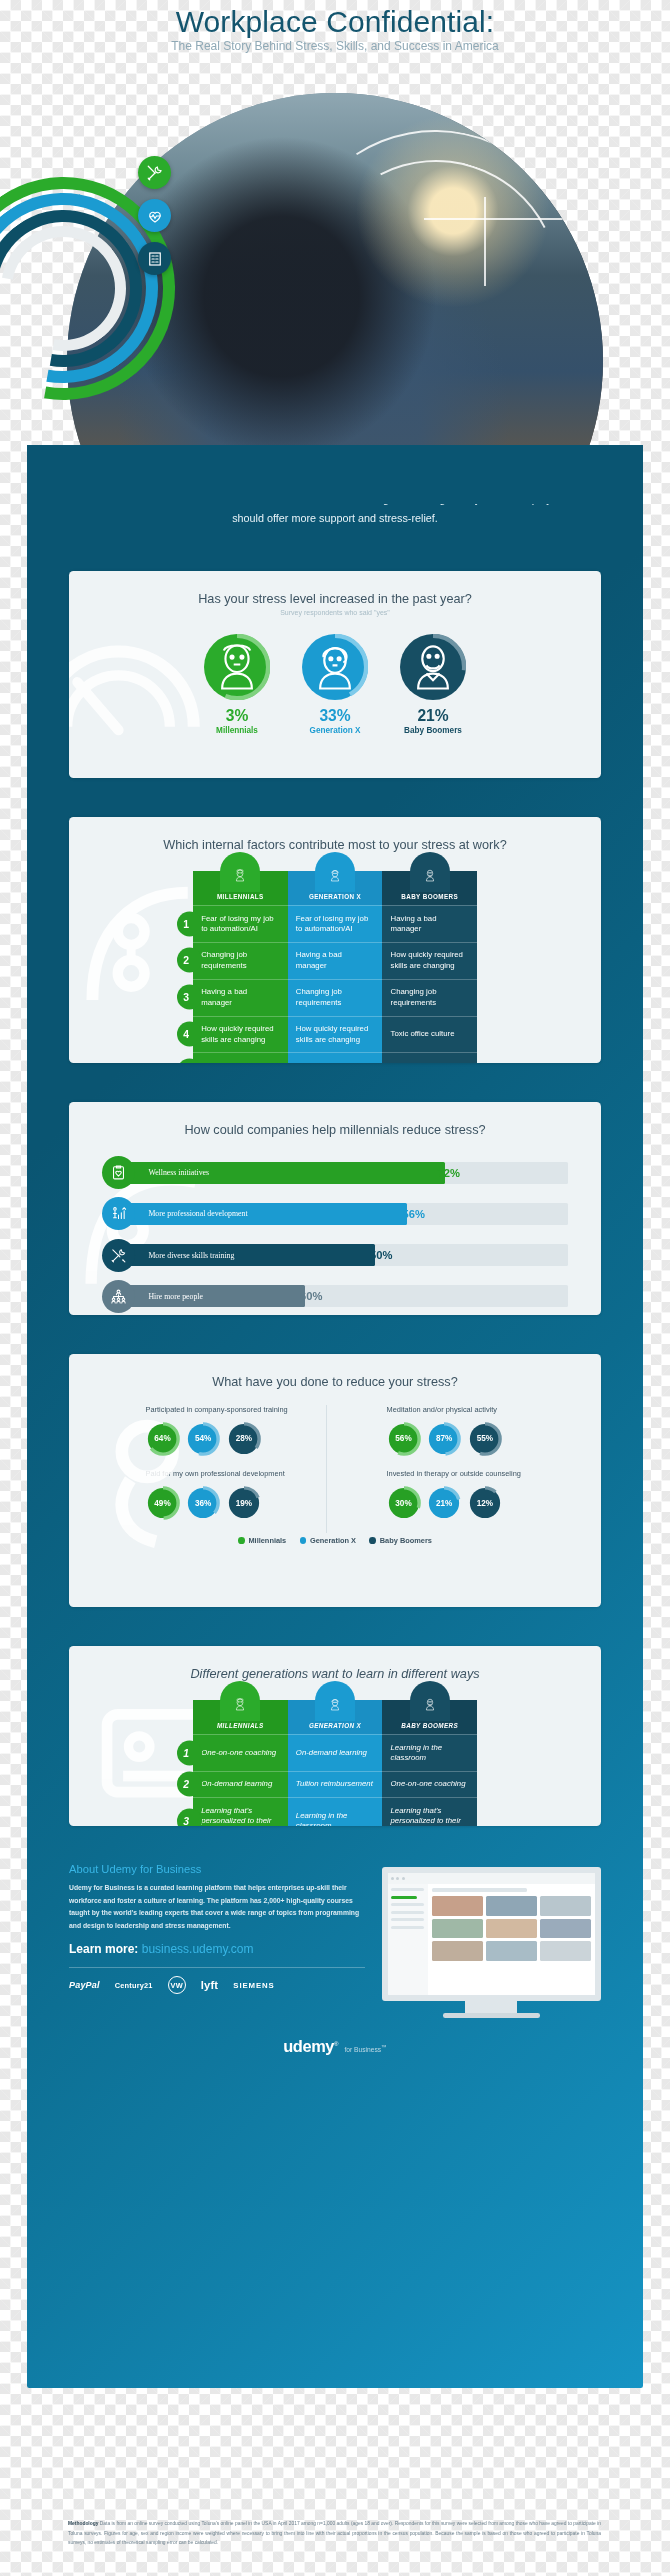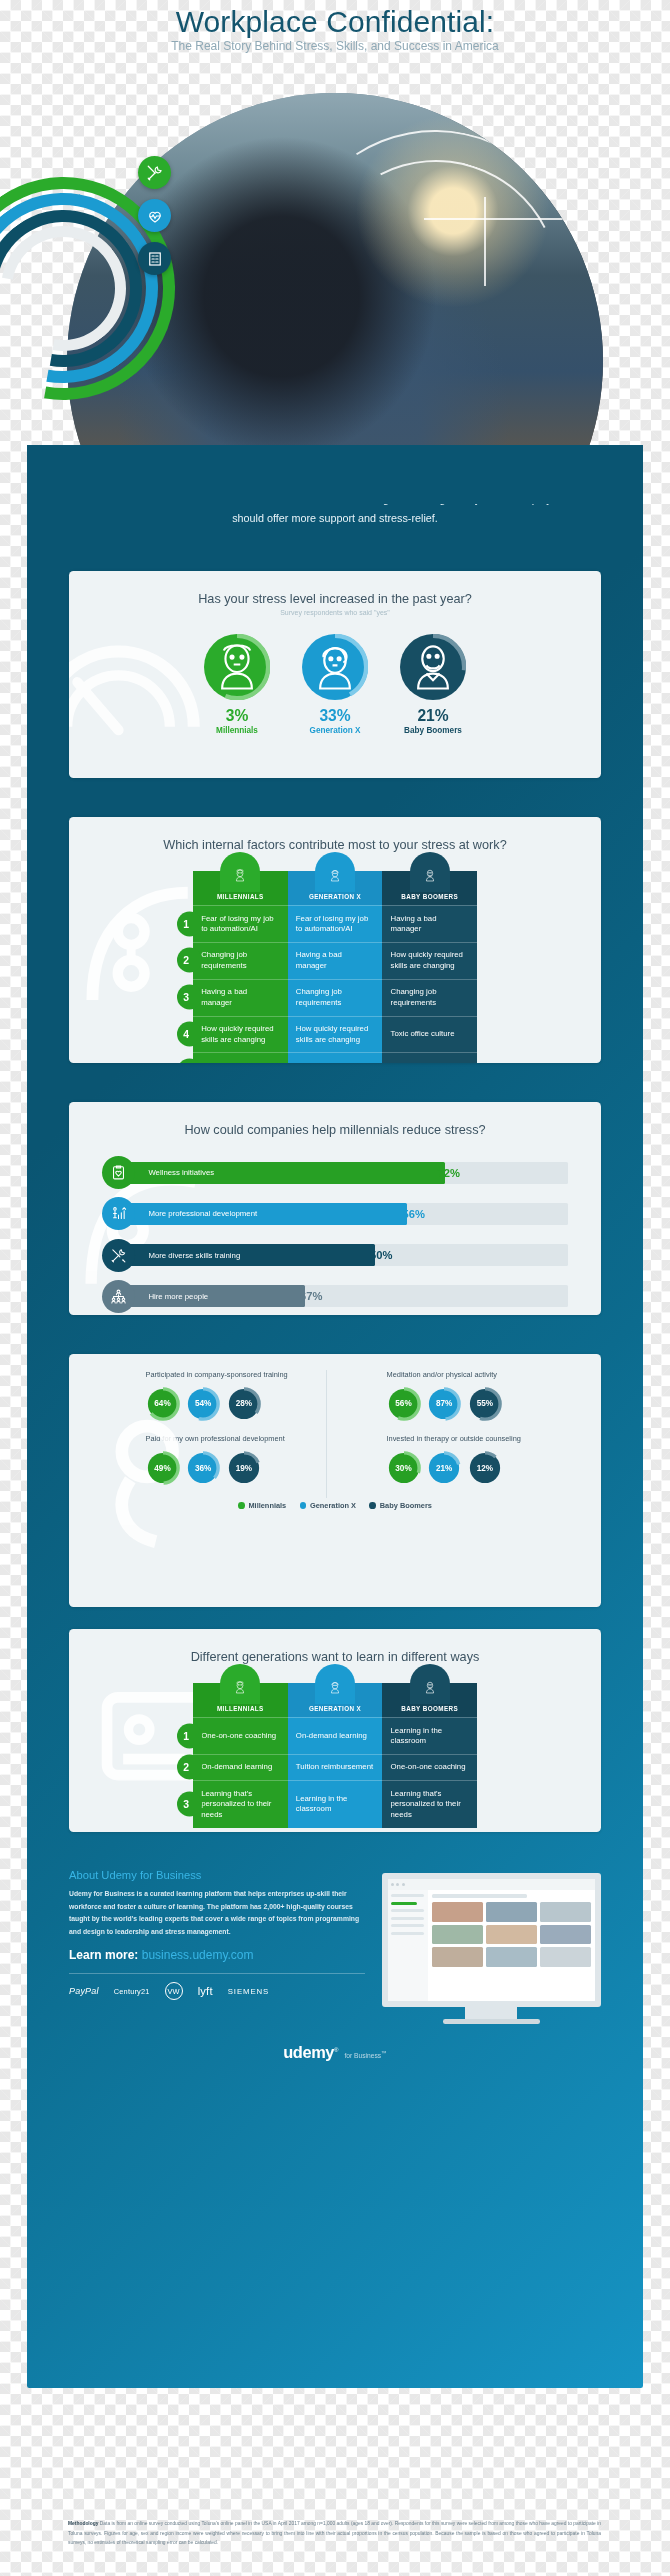--- a/index.html
+++ b/index.html
@@ -225,21 +225,21 @@
   .hicon svg { width: 17px; height: 17px; }
   .htrack {
     position:absolute; left: 16.4px; right: 0; height: 22.3px;
     background: #dde5e9; border-radius: 1.5px; z-index: 1;
   }
   .hfill {
     position:absolute; left: 16.4px; height: 22.3px; z-index: 2;
     border-radius: 1.5px;
     display:flex; align-items:center;
   }
-  .hfill span { color:#fff; font-size: 7.8px; margin-left: 30px; white-space: nowrap; }
+  .hfill span { color:#fff; font-size: 7.8px; margin-left: 30px; white-space: nowrap; font-family: Liberation Serif, serif; }
   .hval {
     position:absolute; z-index: 4; font-size: 11.2px; font-weight: 700;
   }
 
   
   .s4 { margin-top: 39px; height: 253px; }
   .donut-grid {
     display: grid; grid-template-columns: 1fr 1fr;
     margin: 16.4px 33px 0 33px; column-gap: 16px;
   }
@@ -249,32 +249,32 @@
   .drow { display:flex; gap: 6.7px; margin-bottom: 13.4px; padding-left: 39px; }
   .donut { width: 34px; height: 34px; position: relative; }
   .donut svg { width: 34px; height: 34px; }
   .donut b {
     position:absolute; inset:0; display:flex; align-items:center; justify-content:center;
     color:#fff; font-size: 8.2px; font-weight: 700;
   }
   .legend { display:flex; justify-content:center; gap: 13.4px; margin-top: 3px; font-size: 7.4px; color:#3d5463; font-weight:700; }
   .legend i { width: 6.7px; height: 6.7px; border-radius:50%; display:inline-block; margin-right: 3.7px; vertical-align: -0.7px; }
 
-  .s5 { margin-top: 22px; height: 203px; }
+  .s5 { margin-top: 39px; height: 180px; font-style: italic; }
 
   
   .about { margin: 37px 42px 0 42px; display:flex; gap: 16.4px; }
   .about-left { width: 301px; }
   .about h3 { color:#38b6e6; font-size: 11.2px; font-weight: 400; margin-bottom: 7.4px; }
   .about p { color:#dbebf3; font-size: 6.8px; line-height: 1.85; font-weight: 700; }
   .learn { margin-top: 9.7px; font-size: 12px; color:#ffffff; font-weight:700; }
   .learn a { color:#38b6e6; text-decoration: none; font-weight: 400; }
   .rule { height:0.7px; background: rgba(255,255,255,.28); margin: 10.4px 0 9px 0; }
   .logos { display:flex; align-items:center; gap: 15px; color:#fff; }
-  .logo { font-size: 9px; font-weight: 400; letter-spacing:0.2px; white-space: nowrap; }
+  .logo { font-size: 9px; font-weight: 700; letter-spacing:0.2px; white-space: nowrap; }
   .logo.vw { width: 18px; height: 18px; border:1.5px solid #fff; border-radius:50%;
              display:flex; align-items:center; justify-content:center; font-size:7.4px; }
   .logo.italic { font-style: italic; }
   .logo.siemens { font-size: 7.8px; letter-spacing: 0.9px; }
 
   
   .monitor { width: 223px; margin-top: 4.5px; }
   .mon-screen {
     background:#fff; border: 6px solid #dfe6ea; border-radius: 3px;
     height: 134px; overflow: hidden; display:flex; flex-direction: column;
@@ -579,30 +579,31 @@
                 <path d="M9 9.5c0-1.6 1.3-2.5 3-2.5s3 .9 3 2.5"></path>
               <path d="M5 12h14M12 9.5V12M5 12v2M12 12v2M19 12v2"></path>
               <circle cx="5" cy="16" r="1.8"></circle>
                 <circle cx="12" cy="16" r="1.8"></circle>
                 <circle cx="19" cy="16" r="1.8"></circle>
               <path d="M2.6 21c0-1.5 1.1-2.3 2.4-2.3s2.4.8 2.4 2.3"></path>
               <path d="M9.6 21c0-1.5 1.1-2.3 2.4-2.3s2.4.8 2.4 2.3"></path>
               <path d="M16.6 21c0-1.5 1.1-2.3 2.4-2.3s2.4.8 2.4 2.3"></path>
             </svg>
           </div>
-          <div class="hval" style="color:#5f7b8a;left:42.5%;">67%</div>
+          <div class="hval" style="color:#5f7b8a;left:42.5%;">60%</div>
         </div>
       </div>
     </div>
 
     <div class="card s4">
       <svg class="watermark" style="left:19.4px;top:54px;width:141px;height:149px;" viewBox="0 0 100 100">
         <circle cx="42" cy="28" r="18" fill="none" stroke="#fff" stroke-width="9"></circle>
         <path d="M30 48C18 66 24 86 48 92" fill="none" stroke="#fff" stroke-width="9"></path>
       </svg>
+      <div class="card-title">What have you done to reduce your stress?</div>
 
       <div class="donut-grid">
         <div class="dcol">
           <div class="dlabel">Participated in company-sponsored training</div>
           <div class="drow">
             <div class="donut">
               <svg viewBox="0 0 36 36">
                 <circle cx="18" cy="18" r="16" fill="#27a024"></circle>
                 <circle cx="18" cy="18" r="16" fill="none" stroke="#7fd17f" stroke-width="3.6" stroke-dasharray="64.3 36.2" transform="rotate(-90 18 18)"></circle>
               </svg>

